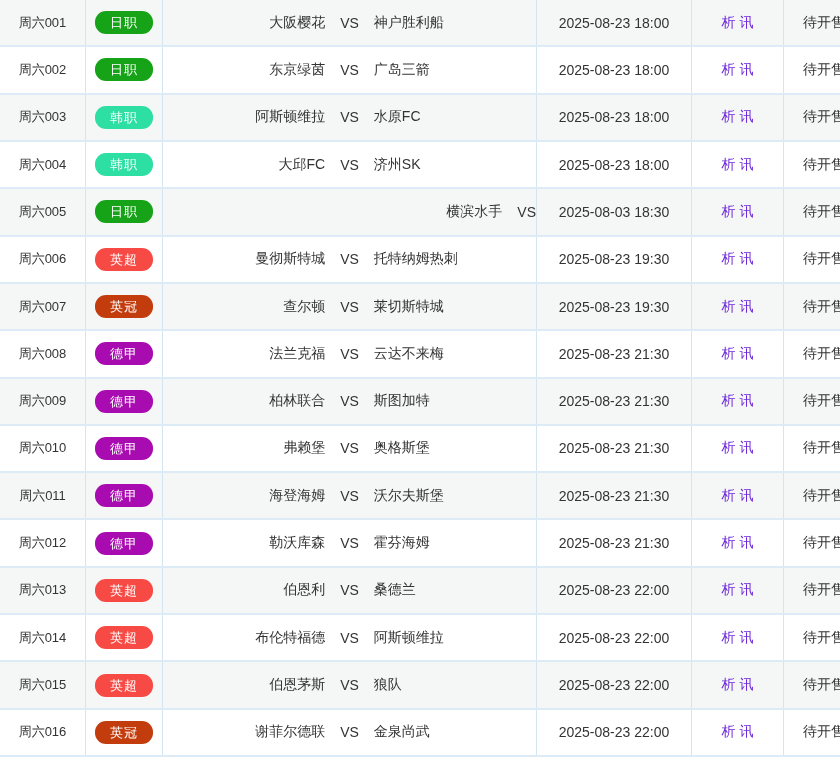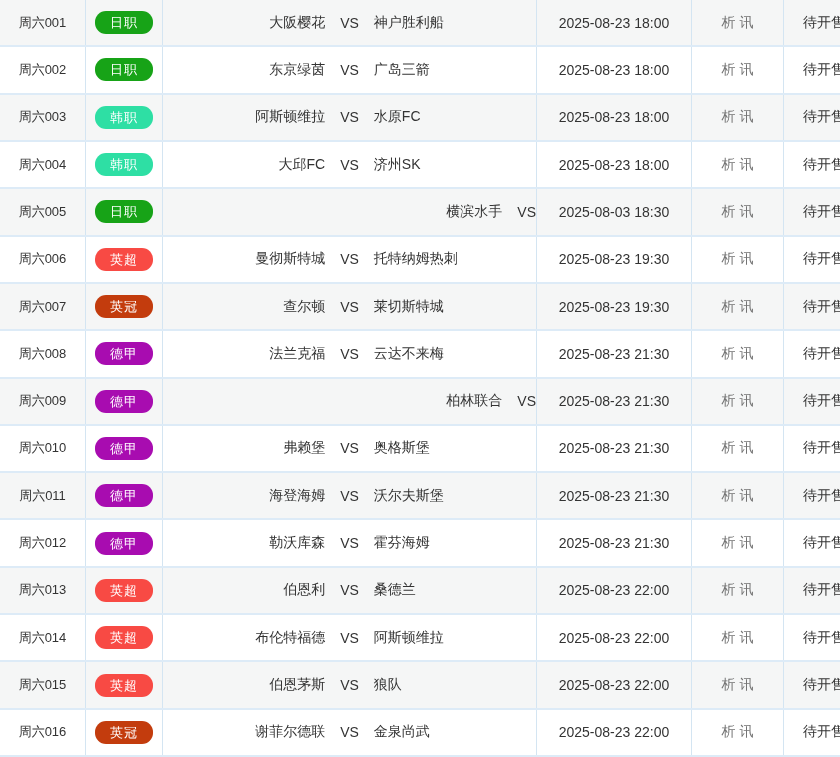--- a/index.html
+++ b/index.html
@@ -76,21 +76,21 @@
   }
   .c-date {
     width: 155px;
     flex: none;
   }
   .c-info {
     width: 92px;
     flex: none;
   }
   .analysis {
-    color: #737373;
+    color: #6d28d9;
     text-decoration: none;
     cursor: pointer;
     white-space: pre;
   }
   .c-status {
     width: 80px;
     flex: none;
     border-right: none;
   }
 </style>
@@ -234,20 +234,21 @@
   </div>
 
   <div class="row">
     <div class="cell c-num">周六009</div>
     <div class="cell c-league">
       <span class="badge" style="background: rgb(168, 12, 176);">德甲</span>
     </div>
     <div class="cell c-teams">
       <span class="home">柏林联合</span>
       <span class="vs">VS</span>
+      <span class="away">斯图加特</span>
     </div>
     <div class="cell c-date">2025-08-23 21:30</div>
     <div class="cell c-info">
       <a class="analysis">析 讯</a>
     </div>
     <div class="cell c-status">待开售</div>
   </div>
 
   <div class="row">
     <div class="cell c-num">周六010</div>

